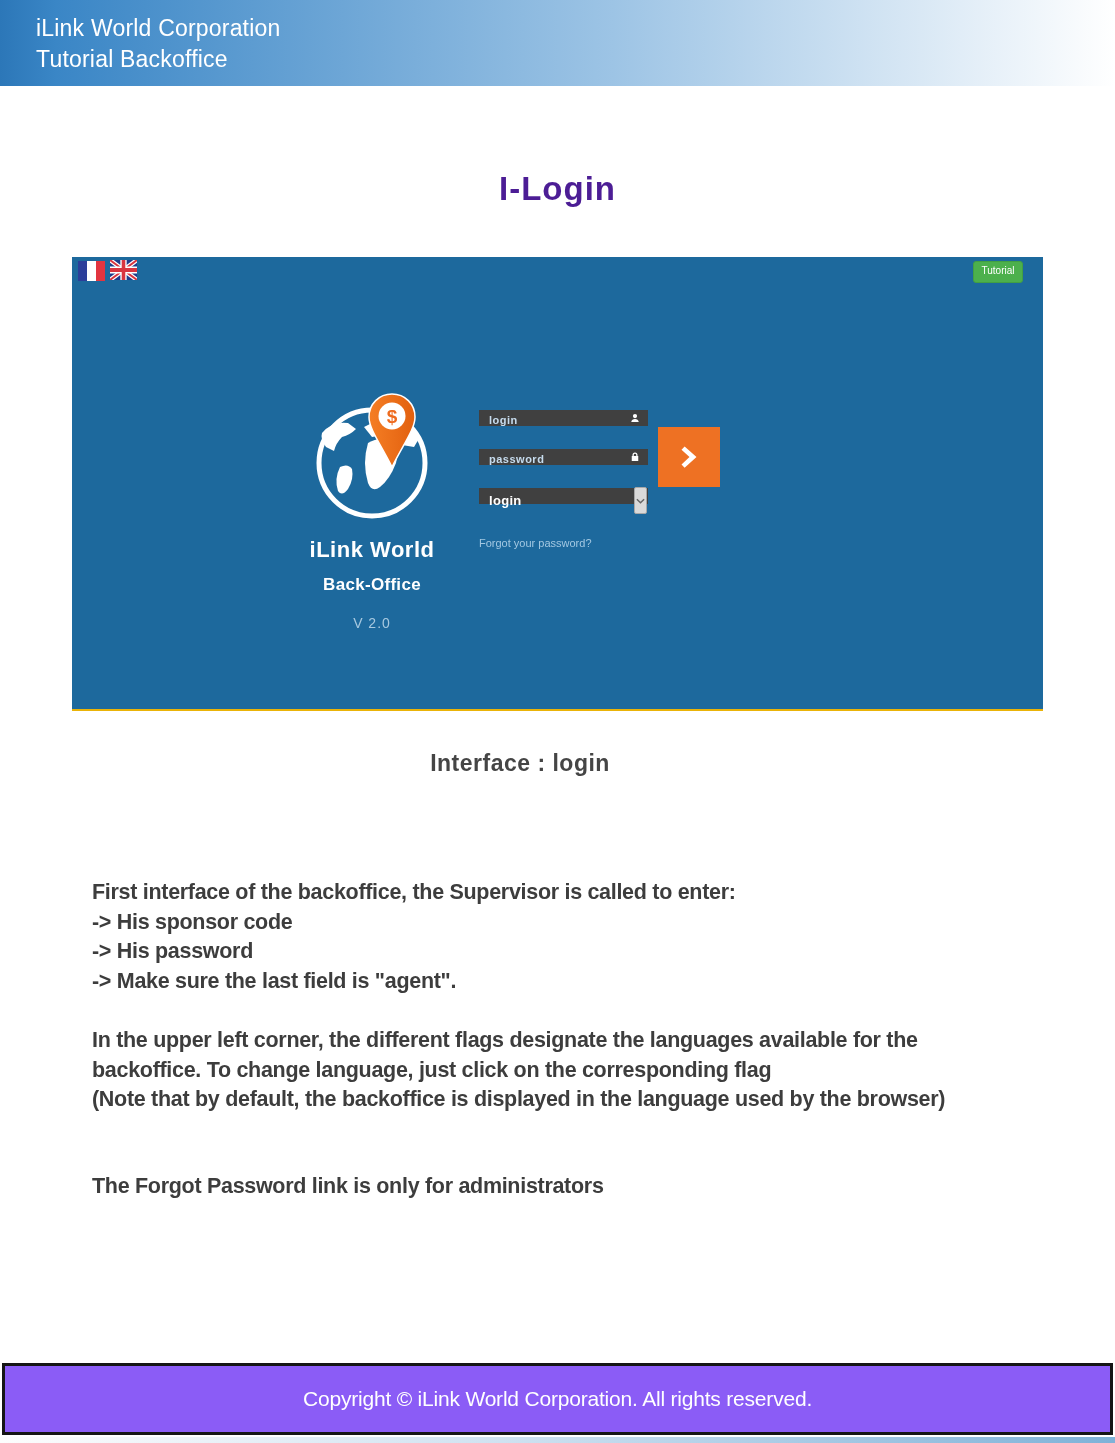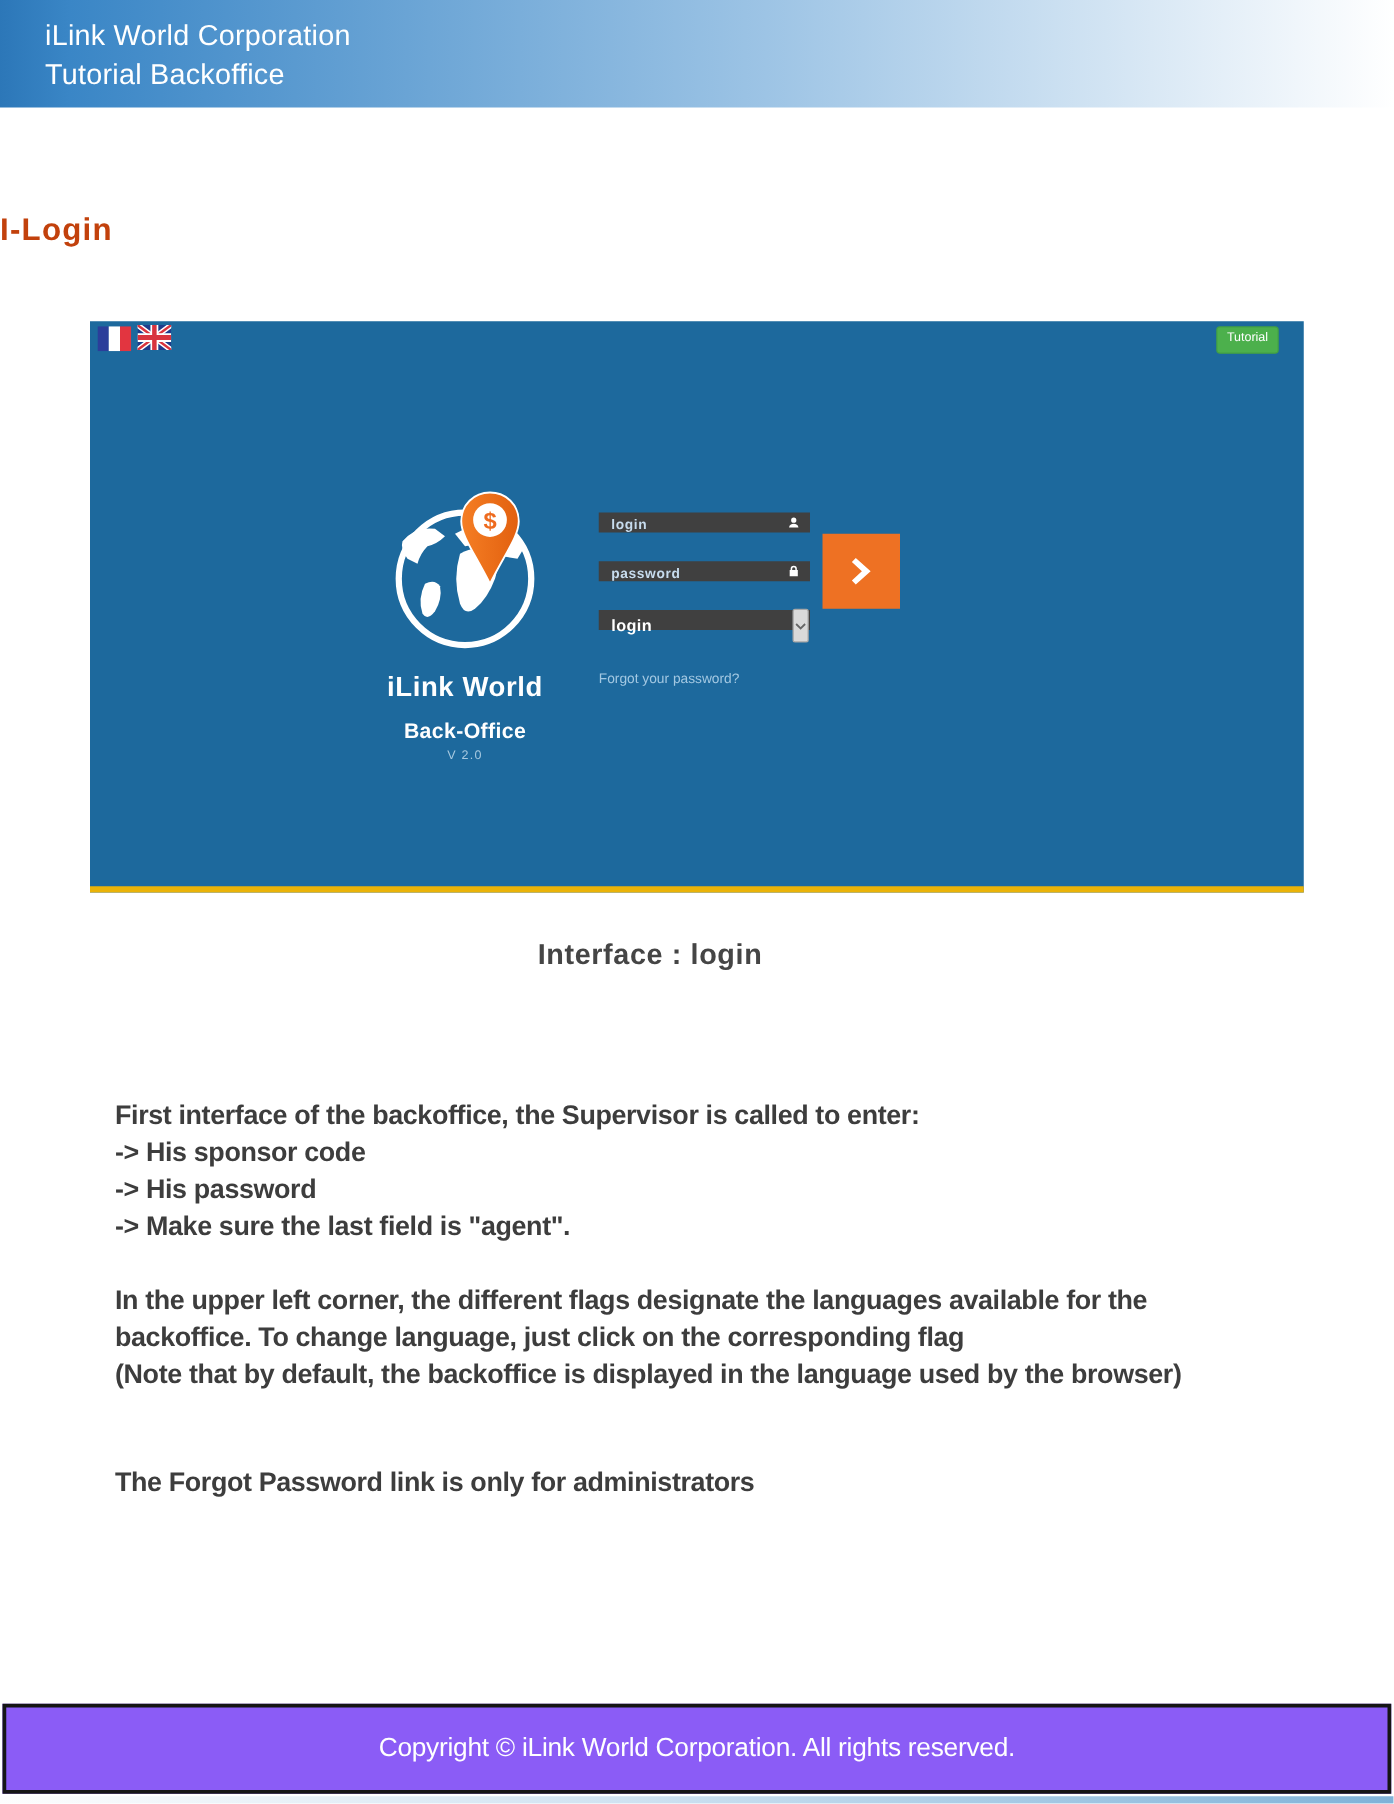--- a/index.html
+++ b/index.html
@@ -9,41 +9,41 @@
   }
   
   .top-banner{
     position:absolute;top:0;left:0;width:1115px;height:86px;
     background:linear-gradient(90deg,#2c77b8 0%,#3a86c6 5%,#9dc4e5 55%,#ffffff 100%);
     color:#ffffff;box-sizing:border-box;padding:13px 0 14px 36px;
     font-size:23px;line-height:31px;font-weight:normal;letter-spacing:.2px;
   }
   
   .main-title{
-    position:absolute;top:170px;left:0;width:100%;
-    font-size:25px;font-weight:bold;color:#c2410c;letter-spacing:1px;
+    position:absolute;top:170px;left:0;width:100%;text-align:center;
+    font-size:33px;font-weight:bold;color:#4c1d95;letter-spacing:1px;
   }
   
   .screenshot{
     position:absolute;left:72px;top:257px;width:971px;height:452px;
-    background:#1d699d;border-bottom:5px solid #eab308;
+    background:#1d699d;border-bottom:2px solid #eab308;
   }
   .flag{position:absolute;top:4px;width:27px;height:20px;display:block;cursor:pointer;}
   .flag.fr{left:6px;}
   .flag.uk{left:38px;top:3px;}
   .tutorial-btn{
     position:absolute;top:4px;right:20px;width:48px;height:20px;
     background:#4cb04c;border:1px solid #42a042;border-radius:3px;
     color:#fff;font-size:10px;text-align:center;line-height:18px;cursor:pointer;
   }
   .logo{position:absolute;left:220px;top:130px;width:160px;text-align:center;}
   .logo svg{display:block;margin:0 auto;}
   .brand{font-size:22px;font-weight:bold;color:#fff;margin-top:14px;letter-spacing:.5px;}
   .product{font-size:17px;font-weight:bold;color:#fff;margin-top:12px;letter-spacing:.3px;}
-  .version{font-size:10px;color:#a7c9e0;margin-top:4px;letter-spacing:1px;}
+  .version{font-size:14px;color:#a7c9e0;margin-top:20px;letter-spacing:1px;}
   .login-form{position:absolute;left:407px;top:153px;width:169px;}
   .field{position:relative;width:169px;height:16px;margin-bottom:23px;background:#404040;}
   .field input{
     width:100%;height:100%;background:transparent;border:none;outline:none;
     color:#d3e4f2;font-size:11px;font-weight:bold;letter-spacing:.5px;
     padding:0 26px 0 10px;box-sizing:border-box;font-family:inherit;
   }
   .field input::placeholder{color:#c7dcee;opacity:1;}
   .field-icon{position:absolute;right:7px;top:50%;transform:translateY(-50%);line-height:0;}
   .agent-field{cursor:pointer;}

